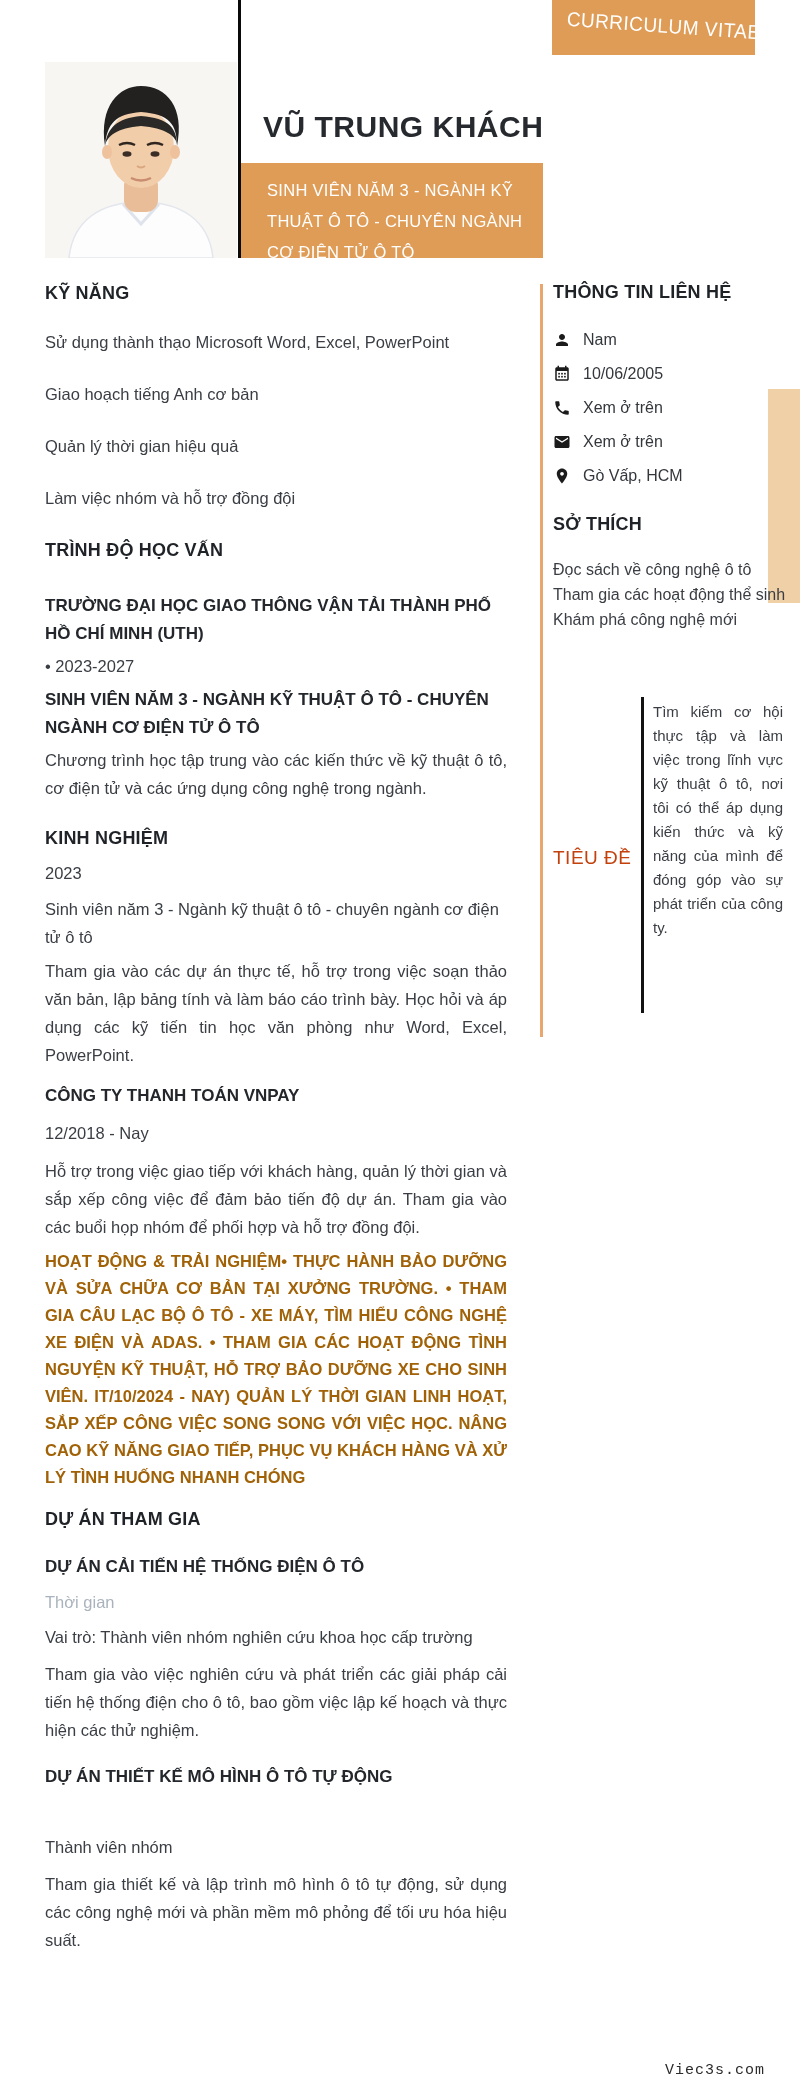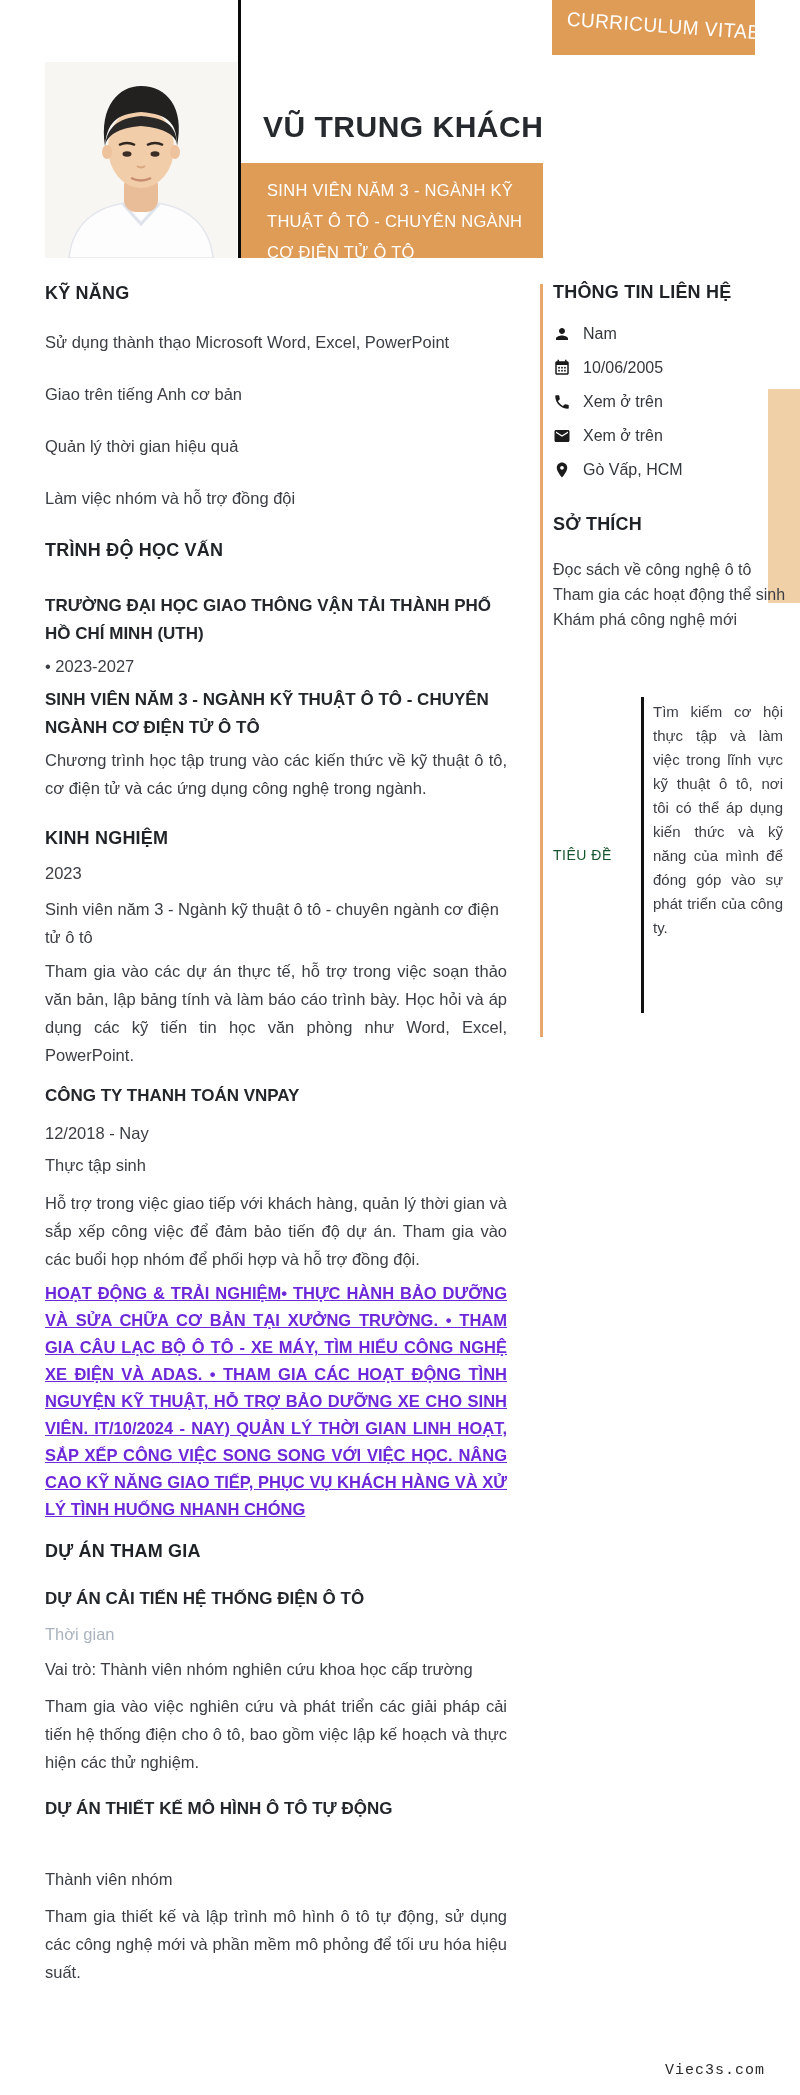--- a/index.html
+++ b/index.html
@@ -25,35 +25,35 @@
   }
   
   .left-col { position:absolute; left:45px; top:282px; width:462px; color:#3a3e44; }
   .h-section { font-size:18px; font-weight:bold; color:#1f2328; line-height:22px; letter-spacing:.2px; }
   .sub-bold  { font-size:17px; font-weight:bold; color:#23272c; line-height:28px; }
   .body-text { font-size:16.5px; line-height:28px; color:#3a3e44; text-align:justify; }
   .line-text { font-size:16.5px; line-height:23px; color:#3a3e44; }
   .muted     { color:#aab3bd; }
   .skills-list { margin-top:27px; }
   .skills-list div { font-size:16.5px; line-height:23px; margin-bottom:29px; }
-  .caps-block { font-size:16.5px; font-weight:bold; line-height:27px; color:#6d28d9; text-align:justify;text-decoration:underline; }
+  .caps-block { font-size:16.5px; font-weight:bold; line-height:27px; color:#a16207; text-align:justify; }
 
   .divider-orange { position:absolute; left:540px; top:284px; width:3px; height:753px; background:#E7A76E; }
   .beige-strip { position:absolute; left:768px; top:389px; width:32px; height:214px; background:#F0D0A6; }
 
   .right-col { position:absolute; left:553px; top:281px; width:236px; color:#3a3e44; }
   .contact-list { margin-top:22px; }
-  .contact-item { display:flex; align-items:flex-start; height:24px; margin-bottom:10px; }
+  .contact-item { display:flex; align-items:flex-end; height:24px; margin-bottom:10px; }
   .contact-item svg { width:18px; height:18px; flex:0 0 18px; fill:#1b1b1b; }
   .contact-item span { margin-left:12px; font-size:16px; color:#33373c; }
   .hobbies { margin-top:22px; }
   .hobbies div { font-size:16px; line-height:25px; text-align:justify; }
 
   .objective { position:absolute; left:553px; top:697px; width:240px; height:318px; }
-  .objective-label { position:absolute; left:0; top:150px; font-size:14px; color:#14532d; letter-spacing:.5px; }
+  .objective-label { position:absolute; left:0; top:150px; font-size:19px; color:#c2410c; letter-spacing:.5px; }
   .objective-vline { position:absolute; left:88px; top:0; width:3px; height:316px; background:#121212; }
   .objective-text { position:absolute; left:100px; top:3px; width:130px; font-size:15px; line-height:24px; color:#3a3e44; text-align:justify; }
 
   .footer { position:absolute; left:665px; top:2062px; font-family:"Liberation Mono", monospace; font-size:15px; color:#2b2b2b; letter-spacing:1px; } 
 </style>
 </head>
 <body>
 
 <div class="page">
 
@@ -88,40 +88,39 @@
 
   <div class="title-box">
     <span>SINH VIÊN NĂM 3 - NGÀNH KỸ THUẬT Ô TÔ - CHUYÊN NGÀNH CƠ ĐIỆN TỬ Ô TÔ</span>
   </div>
 
   <div class="left-col">
 
     <div class="h-section">KỸ NĂNG</div>
     <div class="skills-list">
       <div>Sử dụng thành thạo Microsoft Word, Excel, PowerPoint</div>
-      <div>Giao trên tiếng Anh cơ bản</div>
+      <div>Giao hoạch tiếng Anh cơ bản</div>
       <div>Quản lý thời gian hiệu quả</div>
       <div>Làm việc nhóm và hỗ trợ đồng đội</div>
     </div>
 
     <div class="h-section" style="margin-top:11px">TRÌNH ĐỘ HỌC VẤN</div>
     <div class="sub-bold" style="margin-top:31px">TRƯỜNG ĐẠI HỌC GIAO THÔNG VẬN TẢI THÀNH PHỐ HỒ CHÍ MINH (UTH)</div>
     <div class="line-text" style="margin-top:7px">• 2023-2027</div>
     <div class="sub-bold" style="margin-top:8px">SINH VIÊN NĂM 3 - NGÀNH KỸ THUẬT Ô TÔ - CHUYÊN NGÀNH CƠ ĐIỆN TỬ Ô TÔ</div>
     <div class="body-text" style="margin-top:4px">Chương trình học tập trung vào các kiến thức về kỹ thuật ô tô, cơ điện tử và các ứng dụng công nghệ trong ngành.</div>
 
     <div class="h-section" style="margin-top:25px">KINH NGHIỆM</div>
 
     <div class="line-text" style="margin-top:13px">2023</div>
     <div class="body-text" style="margin-top:10px;text-align:left">Sinh viên năm 3 - Ngành kỹ thuật ô tô - chuyên ngành cơ điện tử ô tô</div>
     <div class="body-text" style="margin-top:6px">Tham gia vào các dự án thực tế, hỗ trợ trong việc soạn thảo văn bản, lập bảng tính và làm báo cáo trình bày. Học hỏi và áp dụng các kỹ tiến tin học văn phòng như Word, Excel, PowerPoint.</div>
 
     <div class="sub-bold" style="margin-top:16px;line-height:22px">CÔNG TY THANH TOÁN VNPAY</div>
     <div class="line-text" style="margin-top:15px">12/2018 - Nay</div>
-    <div class="line-text" style="margin-top:9px">Thực tập sinh</div>
     <div class="body-text" style="margin-top:12px">Hỗ trợ trong việc giao tiếp với khách hàng, quản lý thời gian và sắp xếp công việc để đảm bảo tiến độ dự án. Tham gia vào các buổi họp nhóm để phối hợp và hỗ trợ đồng đội.</div>
 
     <div class="caps-block" style="margin-top:7px">HOẠT ĐỘNG &amp; TRẢI NGHIỆM• THỰC HÀNH BẢO DƯỠNG VÀ SỬA CHỮA CƠ BẢN TẠI XƯỞNG TRƯỜNG. • THAM GIA CÂU LẠC BỘ Ô TÔ - XE MÁY, TÌM HIỂU CÔNG NGHỆ XE ĐIỆN VÀ ADAS. • THAM GIA CÁC HOẠT ĐỘNG TÌNH NGUYỆN KỸ THUẬT, HỖ TRỢ BẢO DƯỠNG XE CHO SINH VIÊN. IT/10/2024 - NAY) QUẢN LÝ THỜI GIAN LINH HOẠT, SẮP XẾP CÔNG VIỆC SONG SONG VỚI VIỆC HỌC. NÂNG CAO KỸ NĂNG GIAO TIẾP, PHỤC VỤ KHÁCH HÀNG VÀ XỬ LÝ TÌNH HUỐNG NHANH CHÓNG</div>
 
     <div class="h-section" style="margin-top:17px">DỰ ÁN THAM GIA</div>
 
     <div class="sub-bold" style="margin-top:26px;line-height:22px">DỰ ÁN CẢI TIẾN HỆ THỐNG ĐIỆN Ô TÔ</div>
     <div class="line-text muted" style="margin-top:13px">Thời gian</div>
     <div class="line-text" style="margin-top:12px">Vai trò: Thành viên nhóm nghiên cứu khoa học cấp trường</div>
     <div class="body-text" style="margin-top:11px">Tham gia vào việc nghiên cứu và phát triển các giải pháp cải tiến hệ thống điện cho ô tô, bao gồm việc lập kế hoạch và thực hiện các thử nghiệm.</div>

